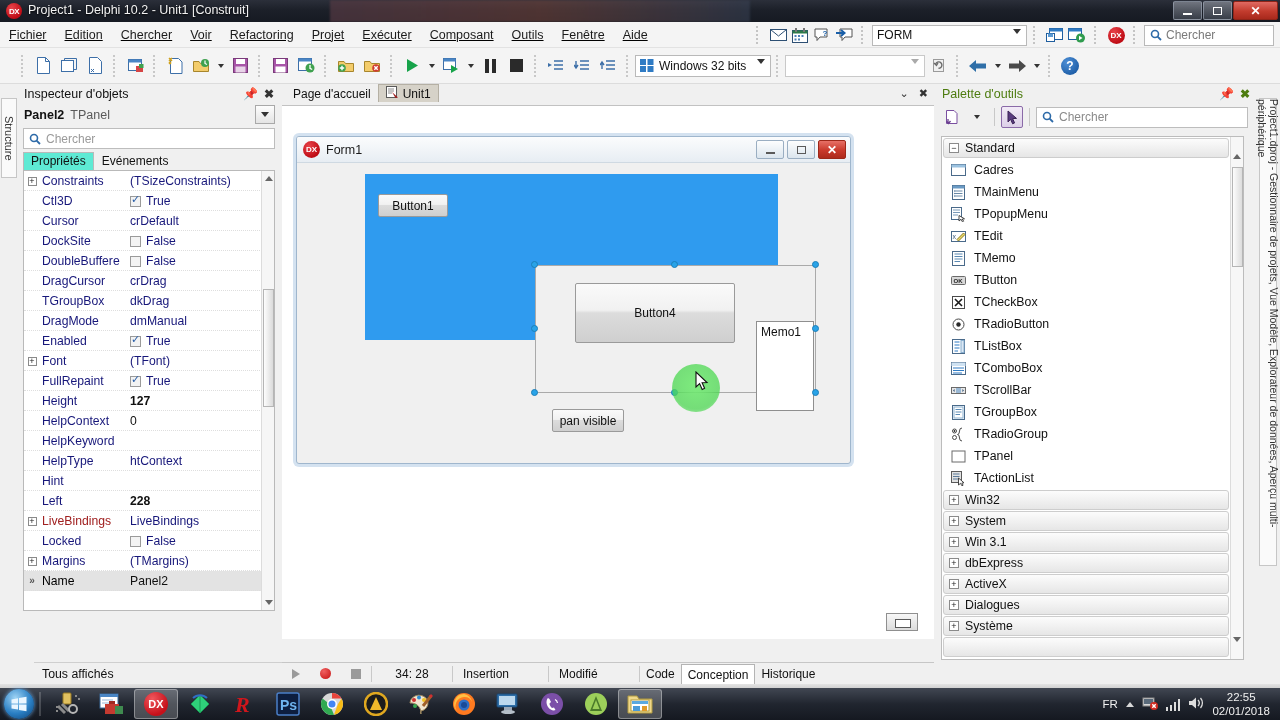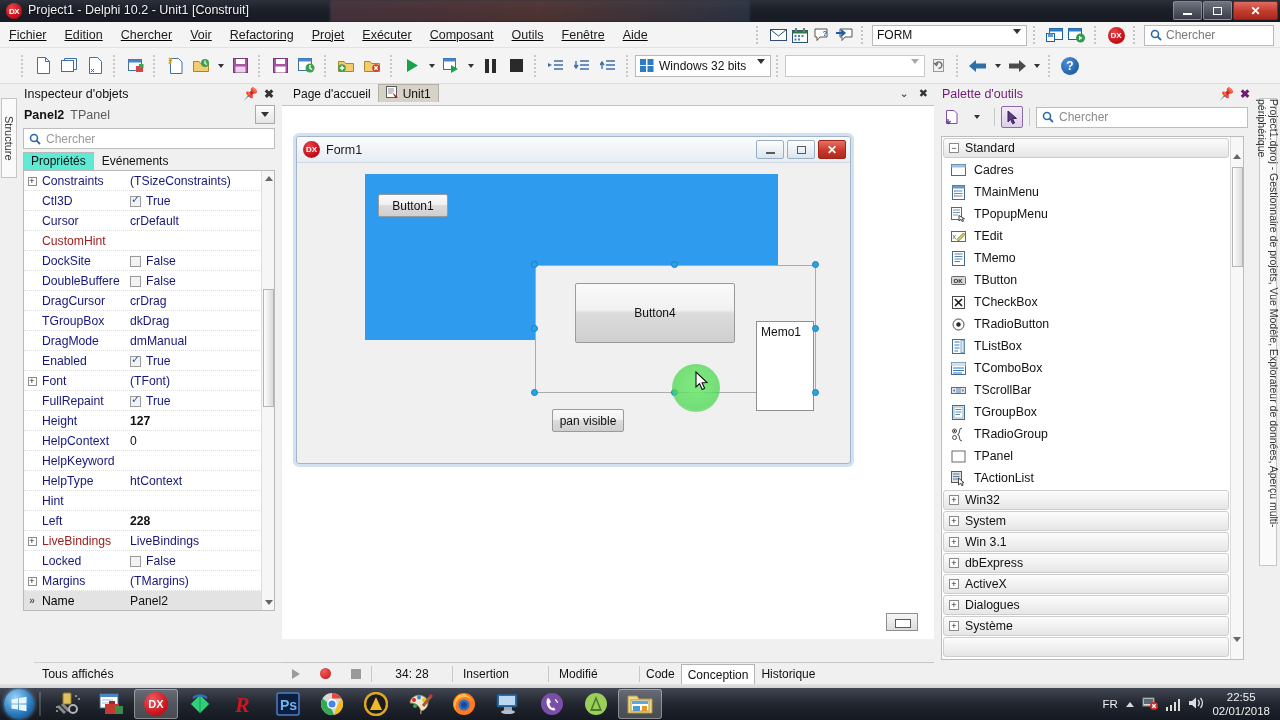--- a/index.html
+++ b/index.html
@@ -307,21 +307,21 @@
   .tri-run { width:0;height:0;border-top:5px solid transparent;border-bottom:5px solid transparent;border-left:8px solid #9a9a9a; }
   .dot-red { width:11px;height:11px;border-radius:50%;background:radial-gradient(circle at 35% 30%,#f06060,#c51111); }
   .sq-stop { width:10px;height:10px;background:#9a9a9a; }
 
   
   .rp {
     position:absolute; left:936px; top:84px; width:320px; height:600px; background:#f0f0f0;
   }
   .rp-head {
     height:20px; display:flex; align-items:center; padding-left:6px;
-    font-size:12.5px; color:#701a75; position:relative;text-align:center;
+    font-size:12.5px; color:#4d7c0f; position:relative;text-align:center;
   }
   .rp-head .pin { position:absolute; right:22px; top:3px; font-size:12px; }
   .rp-head .xx { position:absolute; right:6px; top:3px; font-size:12px; font-weight:bold; }
   .rp-tools { height:26px; display:flex; align-items:center; gap:3px; padding-left:5px; }
   .rp-ico {
     width:22px;height:22px;display:flex;align-items:center;justify-content:center;
     border:1px solid transparent; border-radius:2px;
   }
   .rp-ico.active { border-color:#8a6aa8; background:linear-gradient(180deg,#f2ebf7,#ddd0e8); }
   .rp-sep { width:1px;height:18px;background:#c8c8c8;margin:0 3px; }
@@ -727,25 +727,20 @@
           </div>
           <div class="pr">
             <span class="exp"></span>
             <span class="nm">Ctl3D</span>
             <span class="vl"><span class="chk on"></span><span>True</span></span>
           </div>
           <div class="pr">
             <span class="exp"></span>
             <span class="nm">Cursor</span>
             <span class="vl">crDefault</span>
-          </div>
-          <div class="pr ev">
-            <span class="exp"></span>
-            <span class="nm">CustomHint</span>
-            <span class="vl"></span>
           </div>
           <div class="pr">
             <span class="exp"></span>
             <span class="nm">DockSite</span>
             <span class="vl"><span class="chk"></span><span>False</span></span>
           </div>
           <div class="pr">
             <span class="exp"></span>
             <span class="nm">DoubleBuffere</span>
             <span class="vl"><span class="chk"></span><span>False</span></span>

